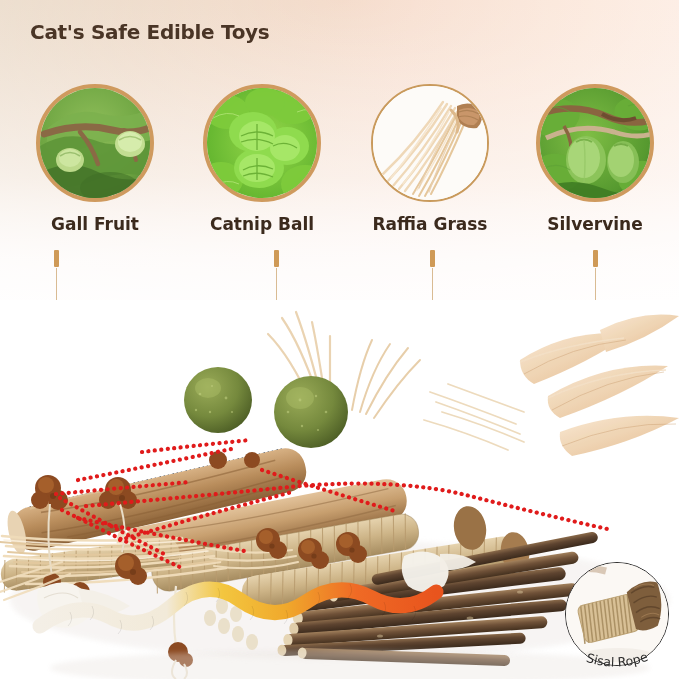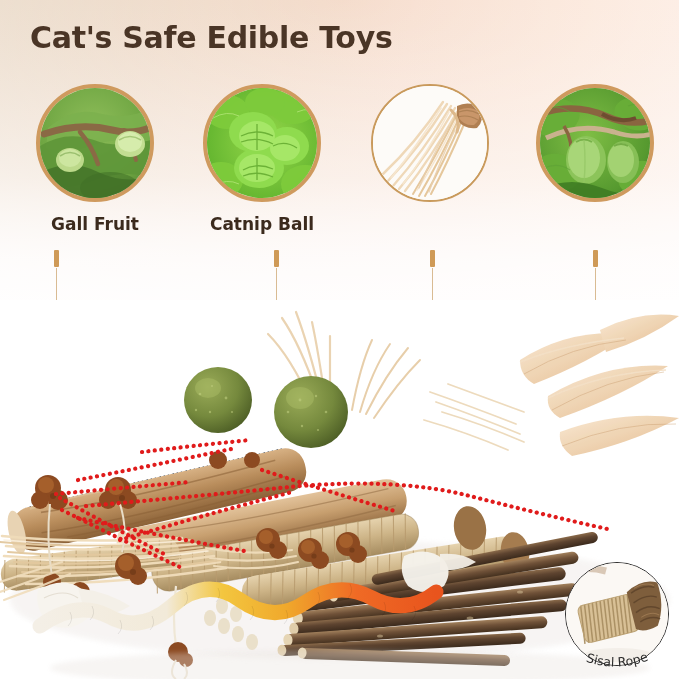--- a/index.html
+++ b/index.html
@@ -24,21 +24,21 @@
       linear-gradient(100deg,#e2cbb2 0%, #eed6c2 26%, #f7ddcd 52%, #fbe2d2 74%, #fde6da 100%);
   }
   .bg-wash{
     position:absolute;left:0;right:0;top:0;height:330px;
     background:radial-gradient(120% 100% at 50% 0%, rgba(255,255,255,0.06) 0%, rgba(255,255,255,0.55) 62%, rgba(255,255,255,0.9) 100%);
   }
 
   
   .title{
     position:absolute;left:30px;top:20px;
-    font-size:30px;font-weight:bold;letter-spacing:-0.3px;
+    font-size:20px;font-weight:bold;letter-spacing:-0.3px;
     color:#4a3526;
     font-family:"DejaVu Sans", sans-serif;
   }
 
   
   .circle-row{position:absolute;left:0;top:84px;width:679px;height:130px;}
   .chip{position:absolute;width:118px;height:118px;}
   .chip .ring{
     position:absolute;inset:0;border-radius:50%;
     box-sizing:border-box;
@@ -244,20 +244,22 @@
               <path d="M4 80 q14 -6 26 2"></path>
           </g>
         </svg>
       </div>
     </div>
   </div>
 
   <div class="labels">
     <div class="lab" style="left:95px;">Gall Fruit</div>
     <div class="lab" style="left:262px;text-align:right;">Catnip Ball</div>
+    <div class="lab" style="left:430px;">Raffia Grass</div>
+    <div class="lab" style="left:595px;">Silvervine</div>
   </div>
 
   <div class="conn" style="left:56px;">
     <div class="tick"></div>
     <div class="stem" style="height:236px;"></div>
     <div class="dot" style="top:250px;"></div>
   </div>
   <div class="conn" style="left:276px;">
     <div class="tick"></div>
     <div class="stem" style="height:140px;"></div>

